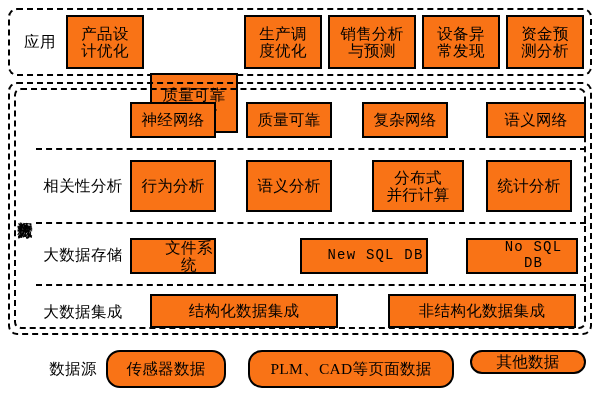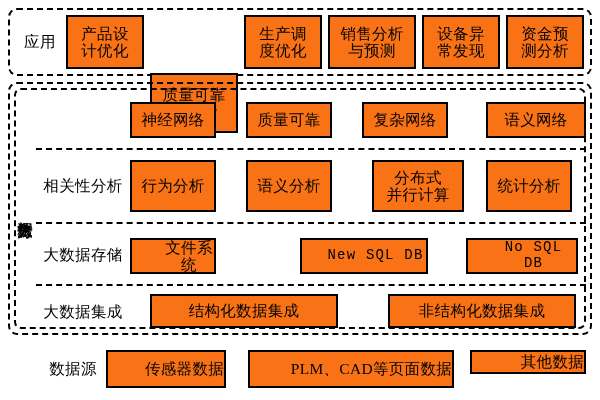--- a/index.html
+++ b/index.html
@@ -37,22 +37,21 @@
   }
   .sbox.two-line { line-height: 1.1; }
   .sbox .ln { display: block; }
   .sbox.mono {
     font-family: "Liberation Mono", "DejaVu Sans Mono", monospace;
     font-size: 14px;
     letter-spacing: 1.2px;
     padding-left: 23px;
   }
   .sbox.rounded {
-    border-radius: 0;
-    justify-content: flex-end;
+    border-radius: 14px;
   }
 
   
   .rowlabel {
     position: absolute;
     box-sizing: border-box;
     display: flex;
     align-items: center;
     justify-content: center;
     font-size: 15.5px;

